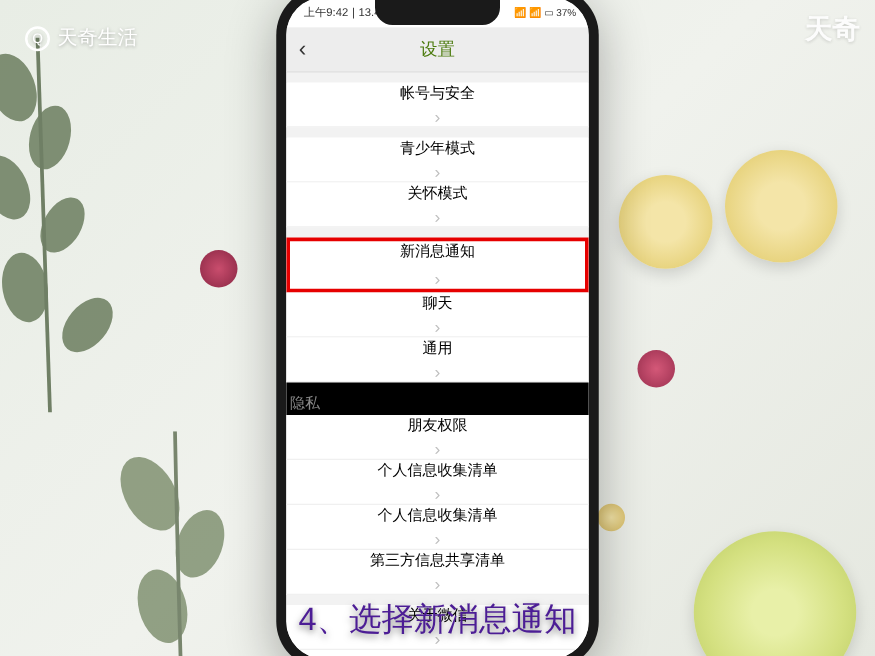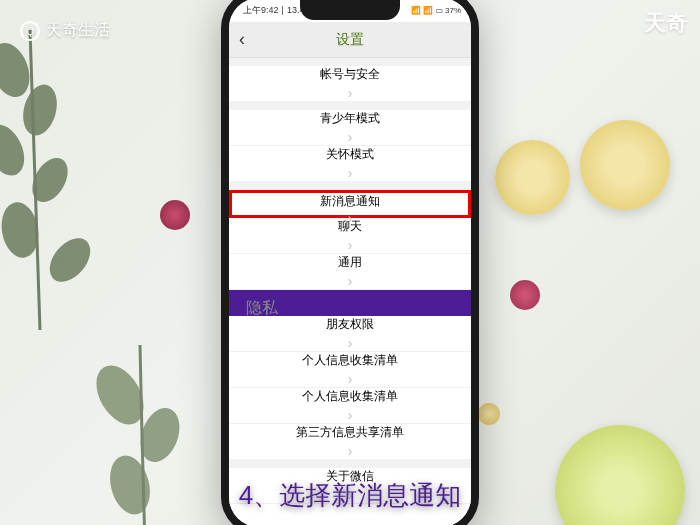--- a/index.html
+++ b/index.html
@@ -49,25 +49,25 @@
     height: 36px; background: #ededed; display: flex; align-items: center;
     justify-content: center; position: relative; border-bottom: 1px solid #e0e0e0;
   }
   .back-btn { position: absolute; left: 10px; font-size: 18px; color: #333; }
   .header-title { font-size: 14px; color: #4d7c0f; font-weight: 500; }
   .list-item {
     height: 36px; padding: 0 14px; display: flex; align-items: center;
     justify-content: space-between; border-bottom: 1px solid #f0f0f0;
     font-size: 12px; color: #000; background: #fff; flex-direction: column;
   }
-  .list-item.highlighted { border: 3px solid #e60000; height: 28px; }
+  .list-item.highlighted { border: 3px solid #e60000; height: 44px; }
   .chevron { color: #c0c0c0; font-size: 14px; }
   .section-header {
-    height: 26px; padding: 8px 17px 0; font-size: 16px; color: #888;
-    background: #4c1d95;
+    height: 26px; padding: 8px 3px 0; font-size: 12px; color: #888;
+    background: #000000;
   }
   .gap { height: 8px; background: #f2f2f2; }
 
   
   .watermark-tl {
     position: absolute; top: 20px; left: 20px; color: #fff;
     font-size: 16px; font-weight: 500; display: flex; align-items: center; gap: 6px;
     text-shadow: 0 1px 3px rgba(0,0,0,0.3);
   }
   .watermark-tl .logo-icon {

